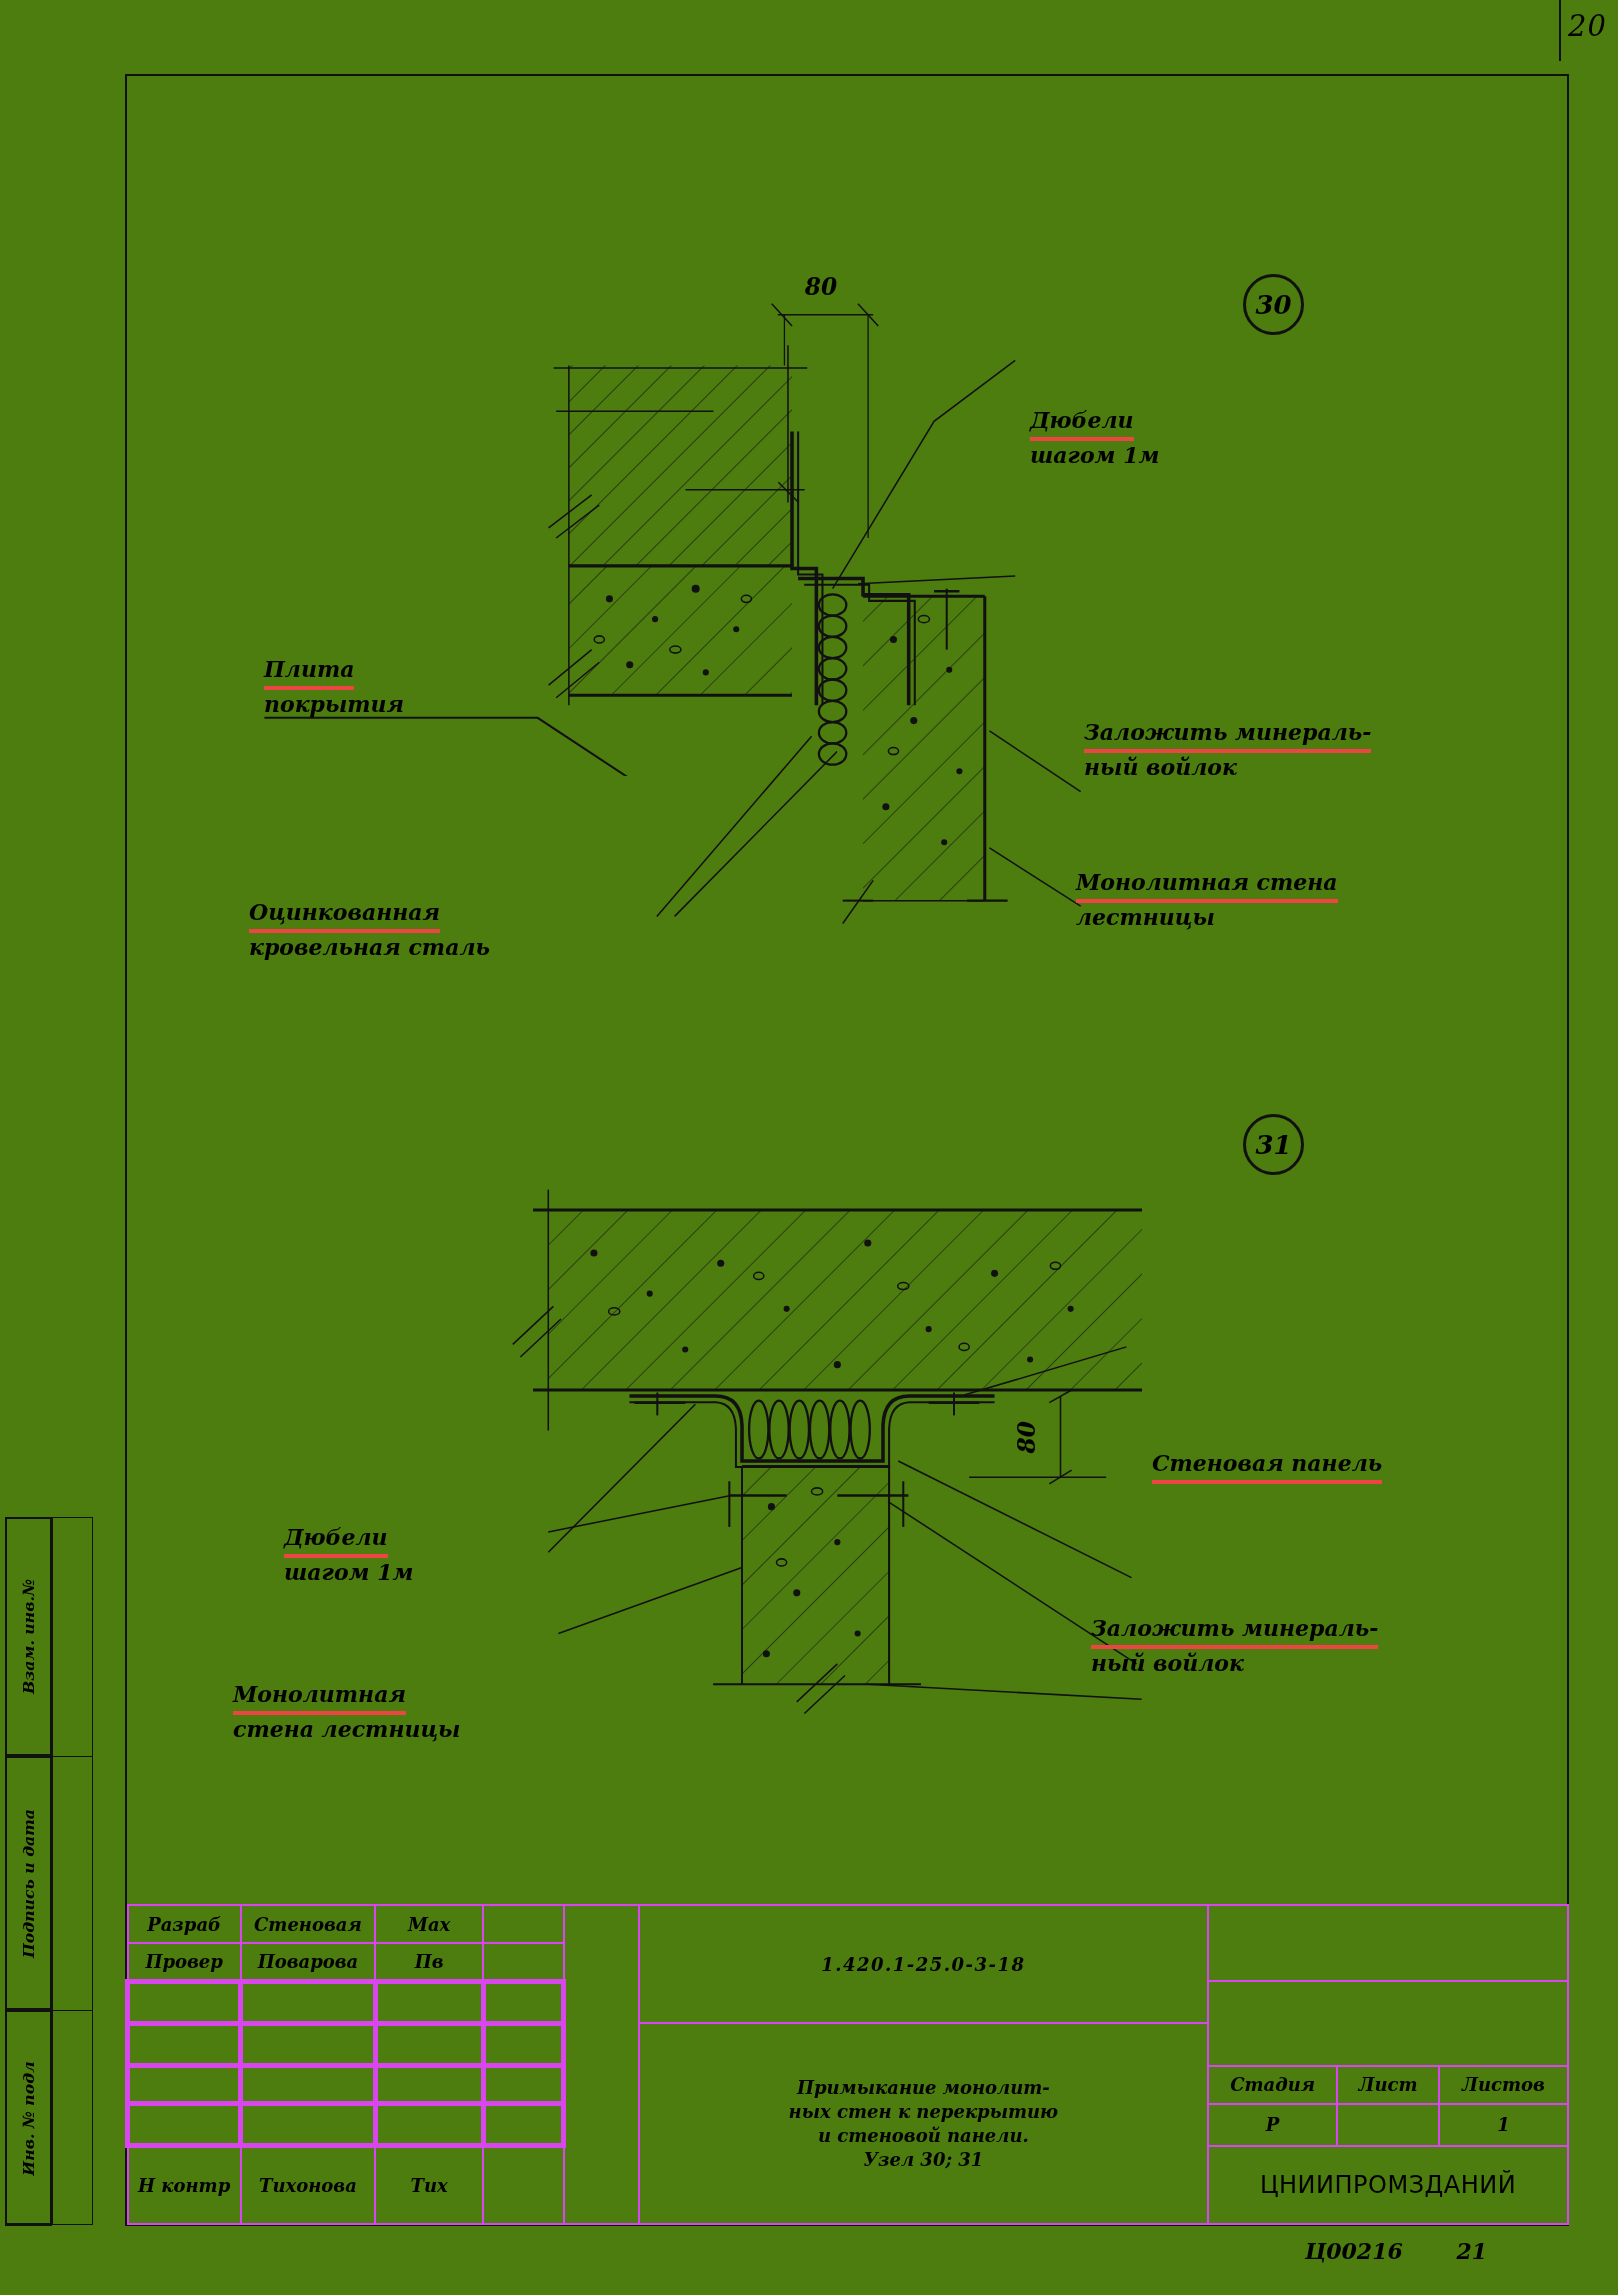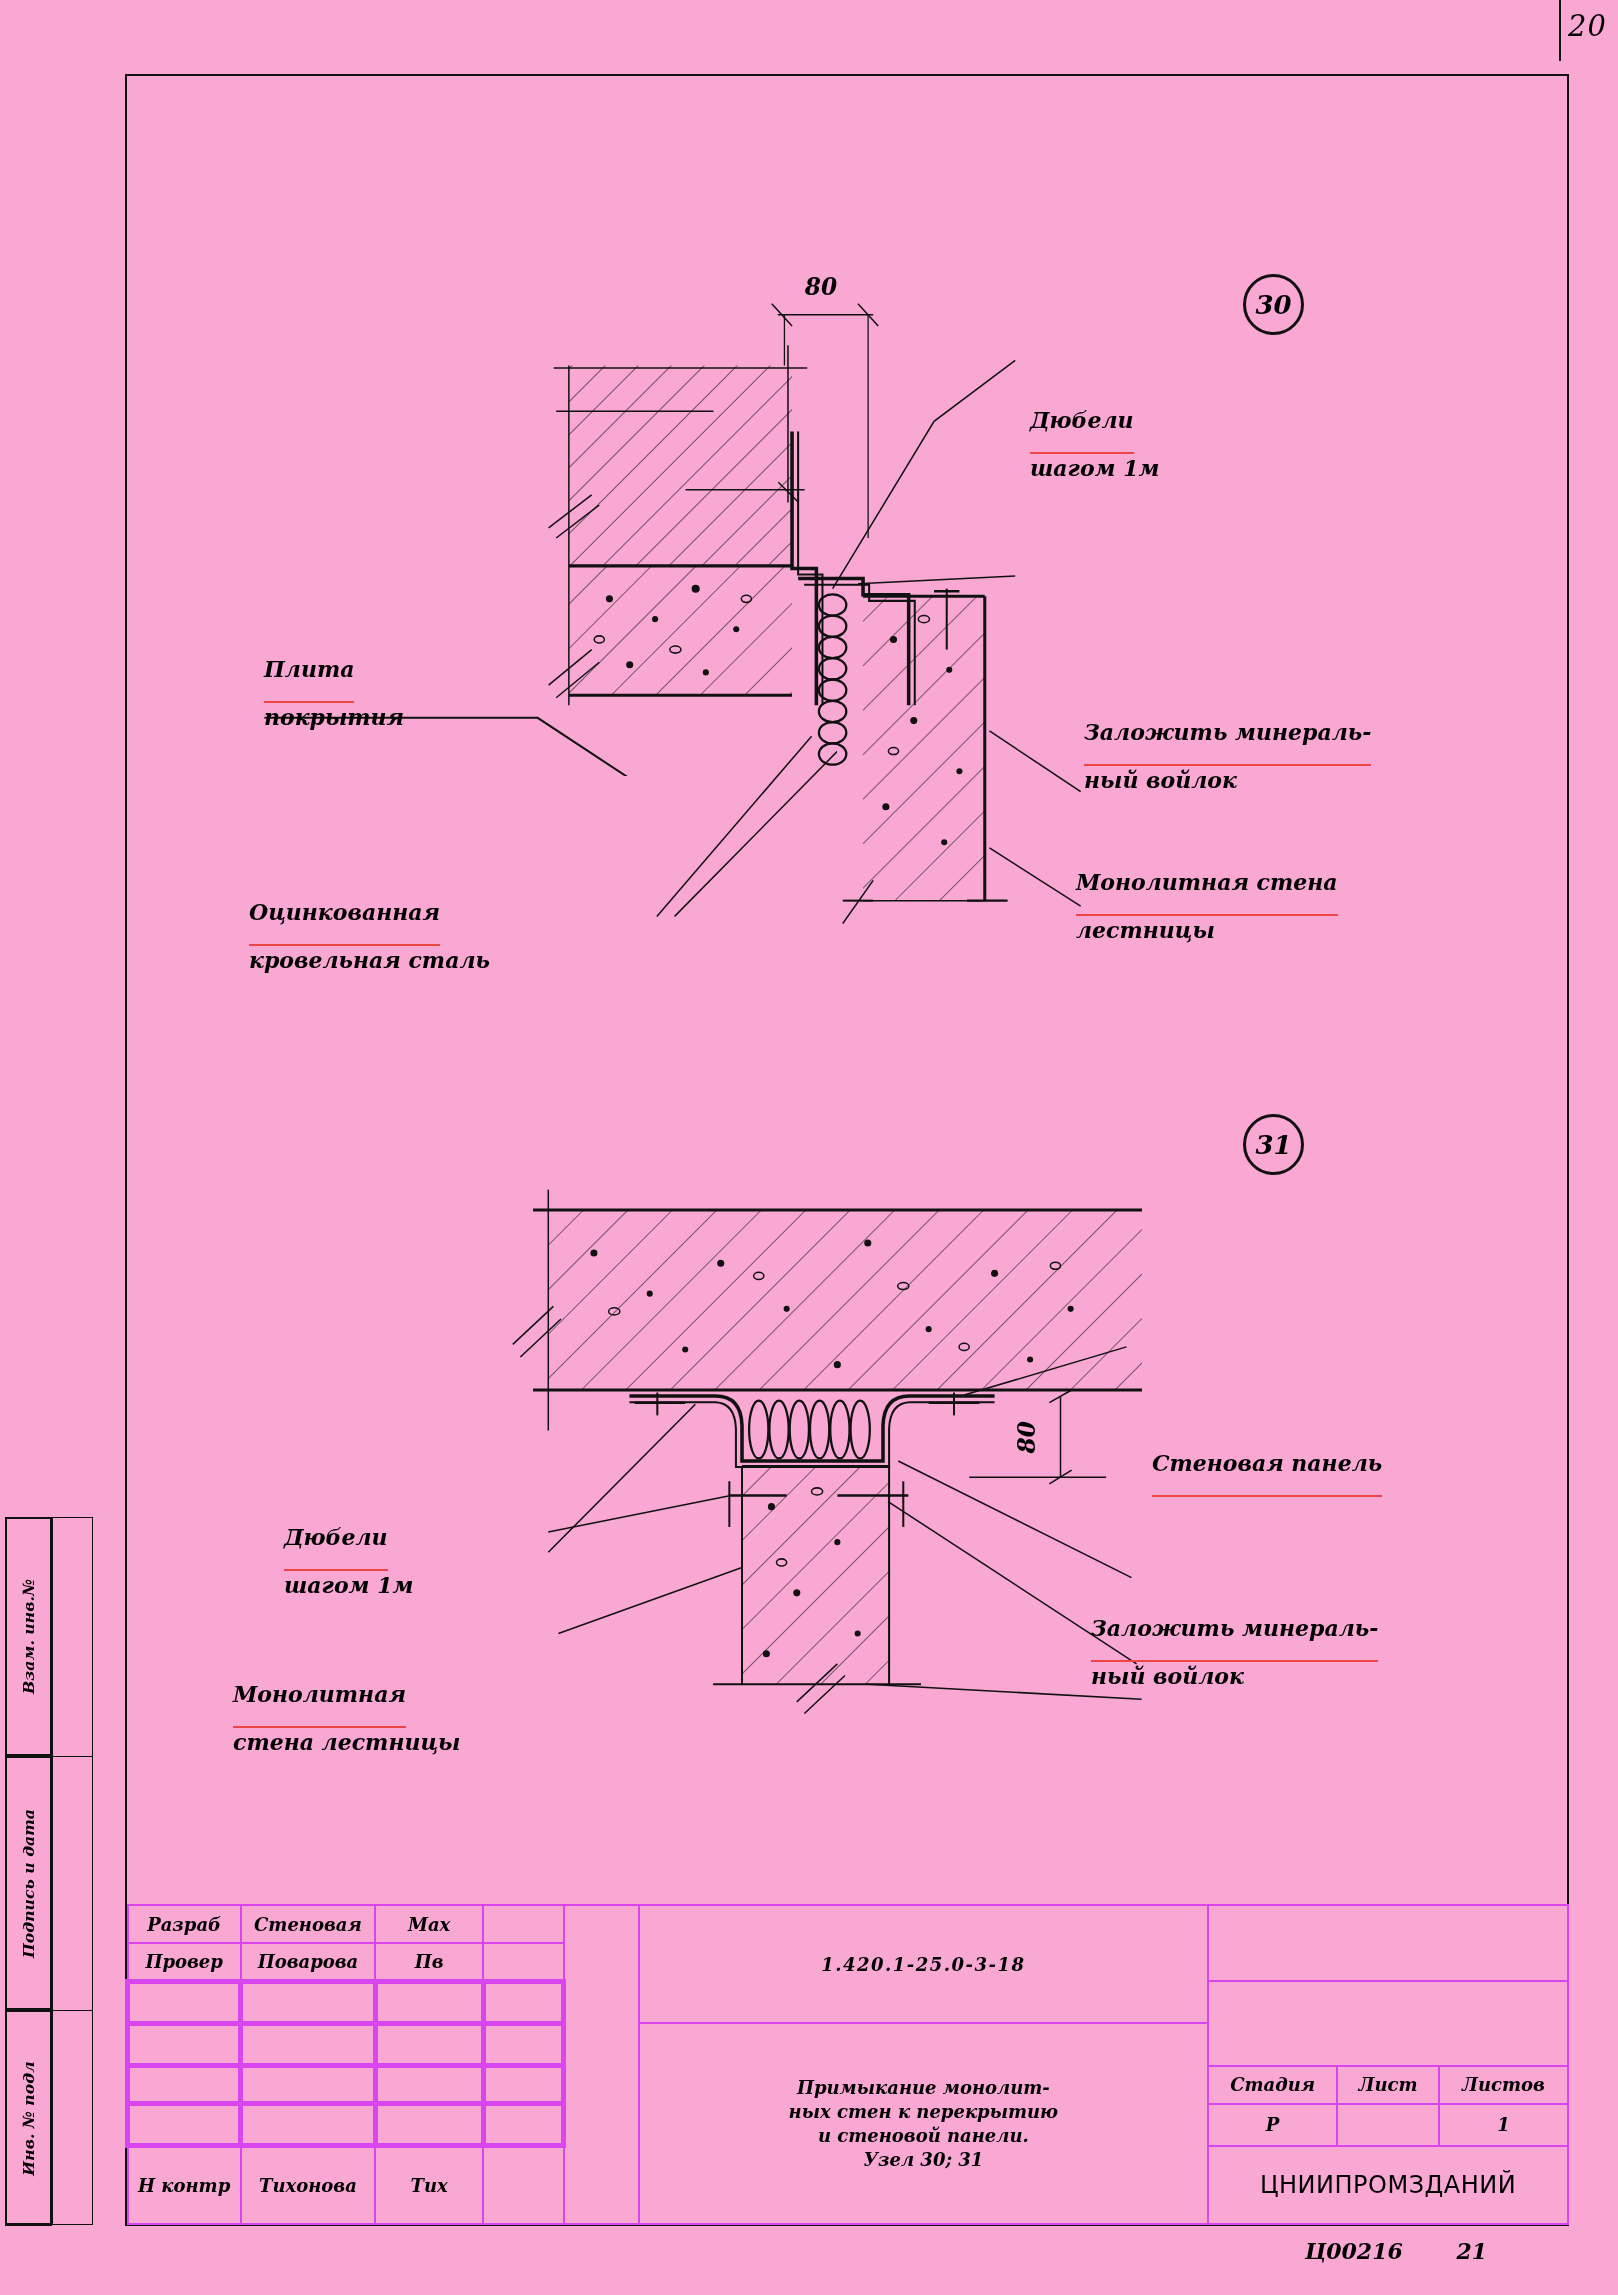--- a/index.html
+++ b/index.html
@@ -1,18 +1,18 @@
 <!DOCTYPE html>
 <html style="font-size:8px"><head>
 <meta charset="utf-8">
 <style>
   html,body{margin:0;padding:0;background:#fff;}
   body{width:1619px;height:2295px;position:relative;
        font-family:"DejaVu Sans","Liberation Sans",sans-serif;color:#000;}
-  .sheet{position:absolute;inset:0;background:#f9a8d4;}
+  .sheet{position:absolute;inset:0;background:#4d7c0f;}
 
   
   .frame-outer{position:absolute;left:125px;top:74px;width:1444px;height:2152px;
        border:2.5px solid #111;box-sizing:border-box;}
   .frame-topright-tick{position:absolute;left:1559px;top:0px;width:2px;height:61px;background:#111;}
   .page-num-top{position:absolute;left:1568px;top:9px;font-size:29px;font-style:italic;
        font-family:"DejaVu Serif","Liberation Serif",serif;letter-spacing:1px;}
 
   
   .leftcol{position:absolute;left:5px;width:47px;border:2px solid #111;box-sizing:border-box;
@@ -22,21 +22,21 @@
   .leftcol-outer{position:absolute;left:5px;top:1517px;width:47px;height:708px;border:2px solid #111;box-sizing:border-box;}
 
   
   svg{display:block;}
   text.hand{font-family:"DejaVu Serif","Liberation Serif",serif;font-style:italic;
        font-weight:600;fill:#000;}
 
   
   .lbl{position:absolute;font-family:"DejaVu Serif","Liberation Serif",serif;
        font-style:italic;font-weight:600;font-size:22px;line-height:1.32;white-space:nowrap;}
-  .lbl.u1 > span:first-child{border-bottom:2px solid #ef4444;padding-bottom:17px;display:inline-block;}
+  .lbl.u1 > span:first-child{border-bottom:4px solid #ef4444;padding-bottom:2px;display:inline-block;}
   .lbl div{display:block;}
 
   
   .bubble{position:absolute;width:55px;height:55px;border:3px solid #111;border-radius:50%;
      display:flex;align-items:center;justify-content:center;font-size:26px;
      font-family:"DejaVu Serif","Liberation Serif",serif;font-style:italic;font-weight:700;}
 
   
   .tb{position:absolute;left:125px;top:1904px;width:1444px;height:321px;}
   .tb table{border-collapse:collapse;width:100%;height:100%;table-layout:fixed;}

